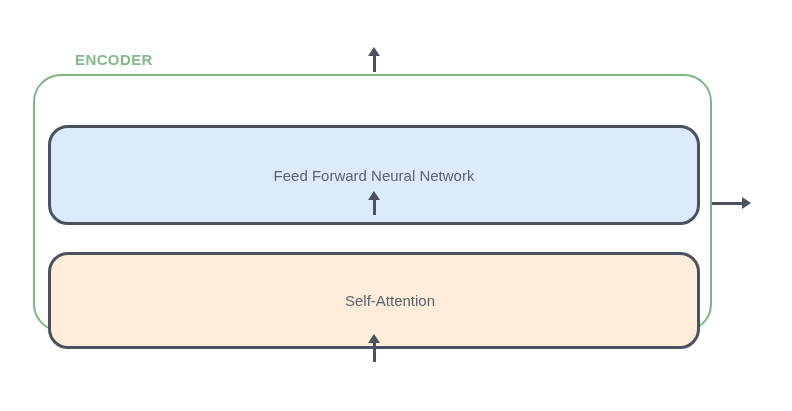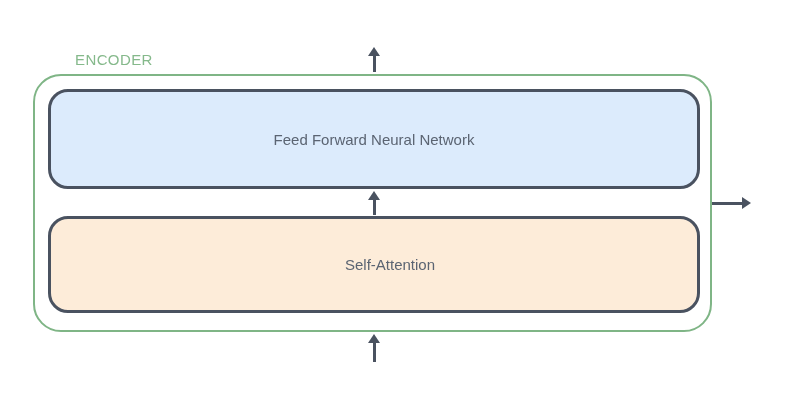--- a/index.html
+++ b/index.html
@@ -13,21 +13,21 @@
     width: 792px;
     height: 411px;
     background: #ffffff;
     overflow: hidden;
   }
   .encoder-label {
     position: absolute;
     left: 75px;
     top: 51px;
     font-size: 15px;
-    font-weight: 400;
+    font-weight: 700;
     letter-spacing: 0.4px;
     color: var(--encoder-label, #85b98b);
   }
   .encoder-box {
     position: absolute;
     left: 33px;
     top: 74px;
     width: 679px;
     height: 258px;
     border: 2.5px solid var(--encoder-border, #7fb586);
@@ -40,20 +40,21 @@
     left: 48px;
     width: 652px;
     border: 3px solid var(--block-border, #4a5260);
     border-radius: 20px;
     box-sizing: border-box;
     display: flex;
     align-items: center;
     justify-content: center;
     font-size: 15px;
     color: var(--text, #5b6472);
+    margin-top: 36px;
   }
   .block-ffnn {
     top: 89px;
     height: 100px;
     background: var(--ffnn-fill, #dcebfc);
   }
   .block-attention {
     top: 216px;
     height: 97px;
     background: var(--attention-fill, #fdecd9);

